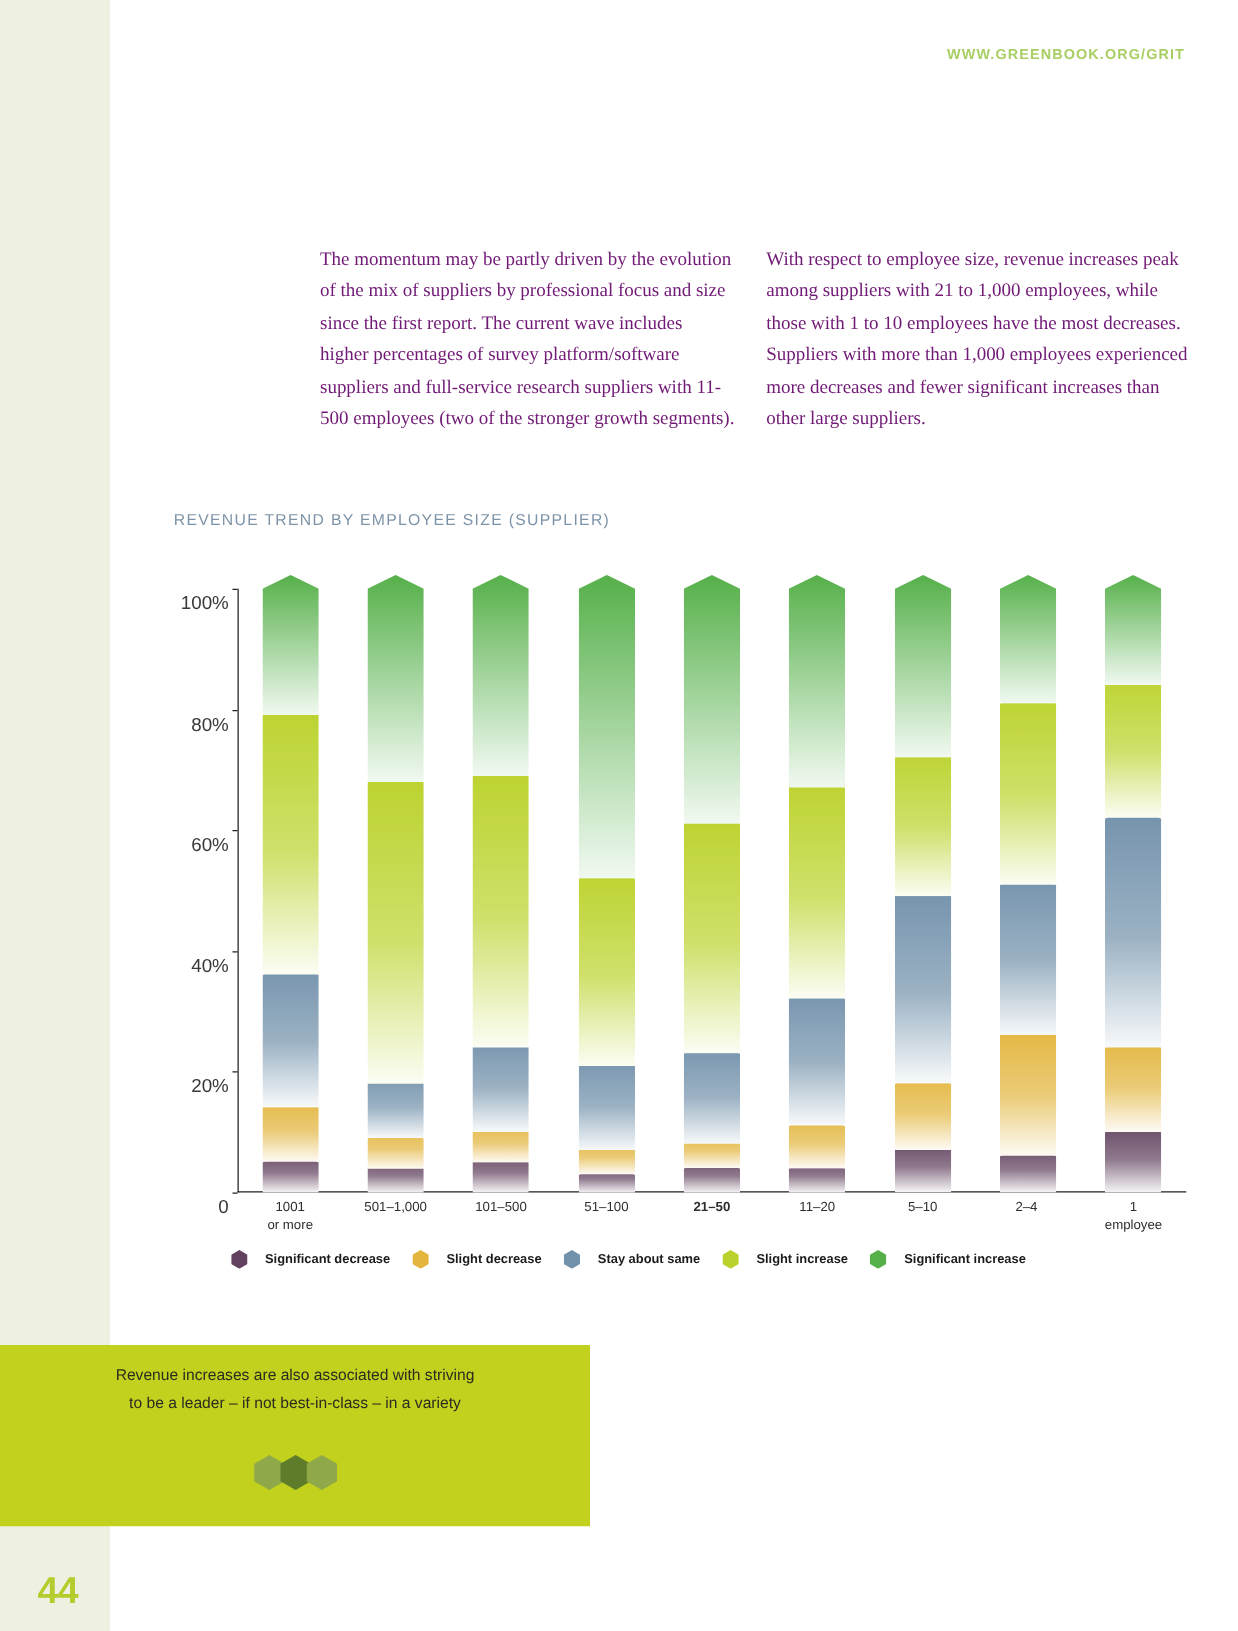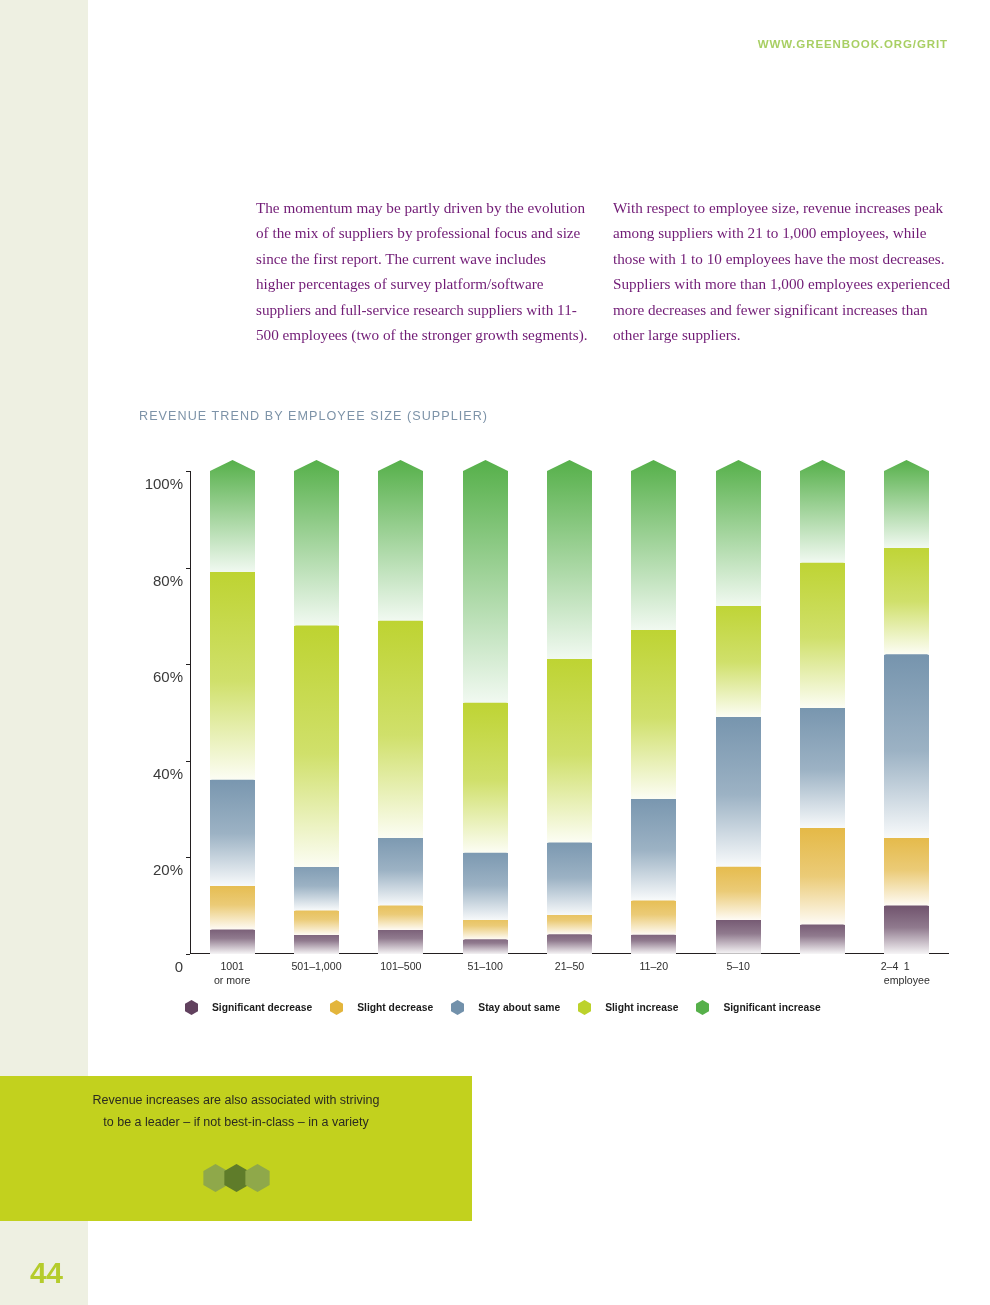--- a/index.html
+++ b/index.html
@@ -703,30 +703,30 @@
         </div>
         <div class="xlab" style="left: 84.3333px; width: 84.3333px;">
           <div>501–1,000</div>
         </div>
         <div class="xlab" style="left: 168.667px; width: 84.3333px;">
           <div>101–500</div>
         </div>
         <div class="xlab" style="left: 253px; width: 84.3333px;">
           <div>51–100</div>
         </div>
-        <div class="xlab" style="left: 337.333px; width: 84.3333px;">
+        <div class="xlab" style="left: 337.333px; width: 84.3333px; font-weight: bold;">
           <div>21–50</div>
         </div>
         <div class="xlab" style="left: 421.667px; width: 84.3333px;">
           <div>11–20</div>
         </div>
         <div class="xlab" style="left: 506px; width: 84.3333px;">
           <div>5–10</div>
         </div>
-        <div class="xlab" style="left: 624px; width: 84.3333px; text-align: right;">
+        <div class="xlab" style="left: 589px; width: 84.3333px;">
           <div>2–4</div>
         </div>
         <div class="xlab" style="left: 674.667px; width: 84.3333px;">
           <div>1</div>
           <div>employee</div>
         </div>
       </div>
   <div class="ytick-mark" style="top: 492px;"></div>
       <div class="ytick-mark" style="top: 395.4px;"></div>
       <div class="ytick-mark" style="top: 298.8px;"></div>

